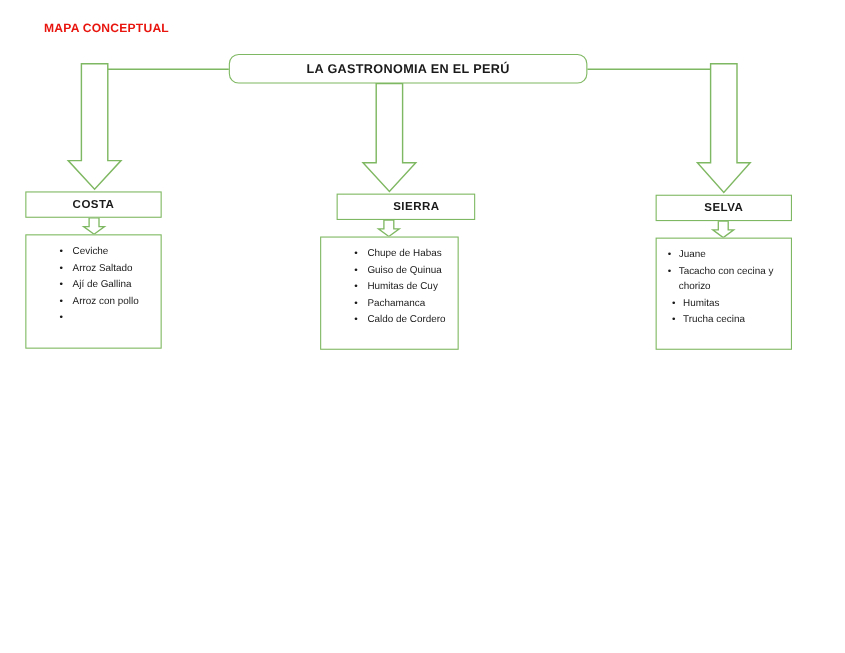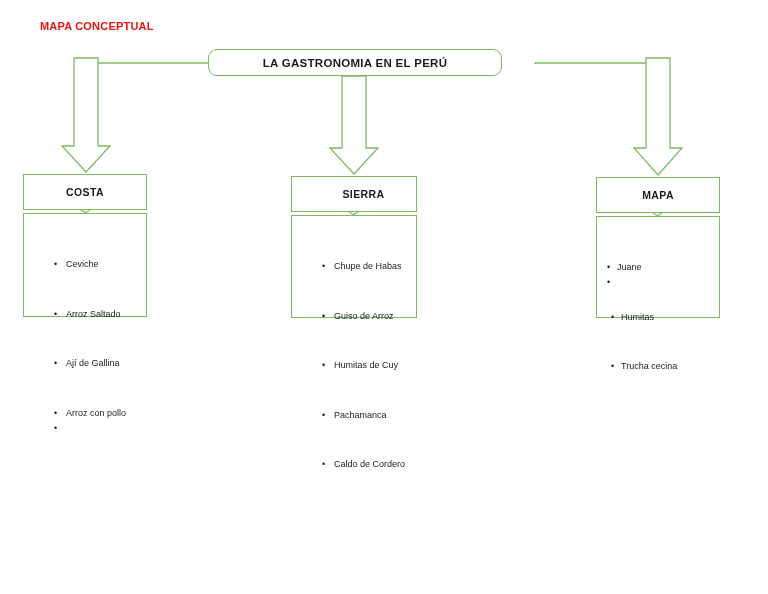--- a/index.html
+++ b/index.html
@@ -32,47 +32,47 @@
   }
   .node {
     position: absolute;
     box-sizing: border-box;
     border: 1.3px solid #7fb862;
     background: #ffffff;
   }
   .root-node {
     left: 208px;
     top: 49px;
-    width: 294px;
+    width: 326px;
     height: 27px;
     border-radius: 9px;
     display: flex;
     align-items: center;
     justify-content: center;
   }
   .root-label {
     font-size: 11.5px;
     font-weight: bold;
     color: #1a1a1a;
     letter-spacing: 0.3px;
   }
   .region-node {
-    height: 36px;
+    height: 24px;
     display: flex;
     align-items: center;
     justify-content: center;
   }
   .region-label {
     font-size: 10.5px;
     font-weight: bold;
     color: #1a1a1a;
     letter-spacing: 0.4px;
   }
   .region-costa  { left: 23px;  top: 174px; width: 124px; }
-  .region-sierra { left: 291px; top: 176px; width: 126px; padding-left: 19px; }
+  .region-sierra { left: 306px; top: 176px; width: 126px; padding-left: 19px; }
   .region-selva  { left: 596px; top: 177px; width: 124px; }
 
   .list-node {
     padding: 8px 6px 8px 6px;
   }
   .list-costa  { left: 23px;  top: 213px; width: 124px; height: 104px; }
   .list-sierra { left: 291px; top: 215px; width: 126px; height: 103px; }
   .list-selva  { left: 596px; top: 216px; width: 124px; height: 102px; }
 
   .dish-list {
@@ -90,21 +90,20 @@
   .dish-item .bullet {
     position: absolute;
     left: 0;
     top: 0;
     font-size: 9px;
     line-height: 13.5px;
     color: #1a1a1a;
   }
   .dish-item .dish-text {
     display: block;
-    margin-top: 36px;
   }
   
   .gutter-wide .dish-item { padding-left: 36px; }
   .gutter-wide .dish-item .bullet { left: 24px; }
   .gutter-narrow .dish-item { padding-left: 14px; }
   .gutter-narrow .dish-item .bullet { left: 4px; }
   .gutter-narrow .dish-item.indent { padding-left: 18px; }
   .gutter-narrow .dish-item.indent .bullet { left: 8px; }
 </style>
 </head>
@@ -134,21 +133,21 @@
   <span class="root-label">LA GASTRONOMIA EN EL PERÚ</span>
 </div>
 
 <div class="node region-node region-costa">
   <span class="region-label">COSTA</span>
 </div>
 <div class="node region-node region-sierra">
   <span class="region-label">SIERRA</span>
 </div>
 <div class="node region-node region-selva">
-  <span class="region-label">MAPA</span>
+  <span class="region-label">SELVA</span>
 </div>
 
 <div class="node list-node list-costa">
   <ul class="dish-list gutter-wide">
     <li class="dish-item">
       <span class="bullet">•</span>
       <span class="dish-text">Ceviche</span>
     </li>
     <li class="dish-item">
       <span class="bullet">•</span>
@@ -169,21 +168,21 @@
 </div>
 
 <div class="node list-node list-sierra">
   <ul class="dish-list gutter-wide">
     <li class="dish-item">
       <span class="bullet">•</span>
       <span class="dish-text">Chupe de Habas</span>
     </li>
     <li class="dish-item">
       <span class="bullet">•</span>
-      <span class="dish-text">Guiso de Arroz</span>
+      <span class="dish-text">Guiso de Quinua</span>
     </li>
     <li class="dish-item">
       <span class="bullet">•</span>
       <span class="dish-text">Humitas de Cuy</span>
     </li>
     <li class="dish-item">
       <span class="bullet">•</span>
       <span class="dish-text">Pachamanca</span>
     </li>
     <li class="dish-item">
@@ -194,20 +193,21 @@
 </div>
 
 <div class="node list-node list-selva">
   <ul class="dish-list gutter-narrow">
     <li class="dish-item">
       <span class="bullet">•</span>
       <span class="dish-text">Juane</span>
     </li>
     <li class="dish-item">
       <span class="bullet">•</span>
+      <span class="dish-text">Tacacho con cecina y chorizo</span>
     </li>
     <li class="dish-item indent">
       <span class="bullet">•</span>
       <span class="dish-text">Humitas</span>
     </li>
     <li class="dish-item indent">
       <span class="bullet">•</span>
       <span class="dish-text">Trucha cecina</span>
     </li>
   </ul>

